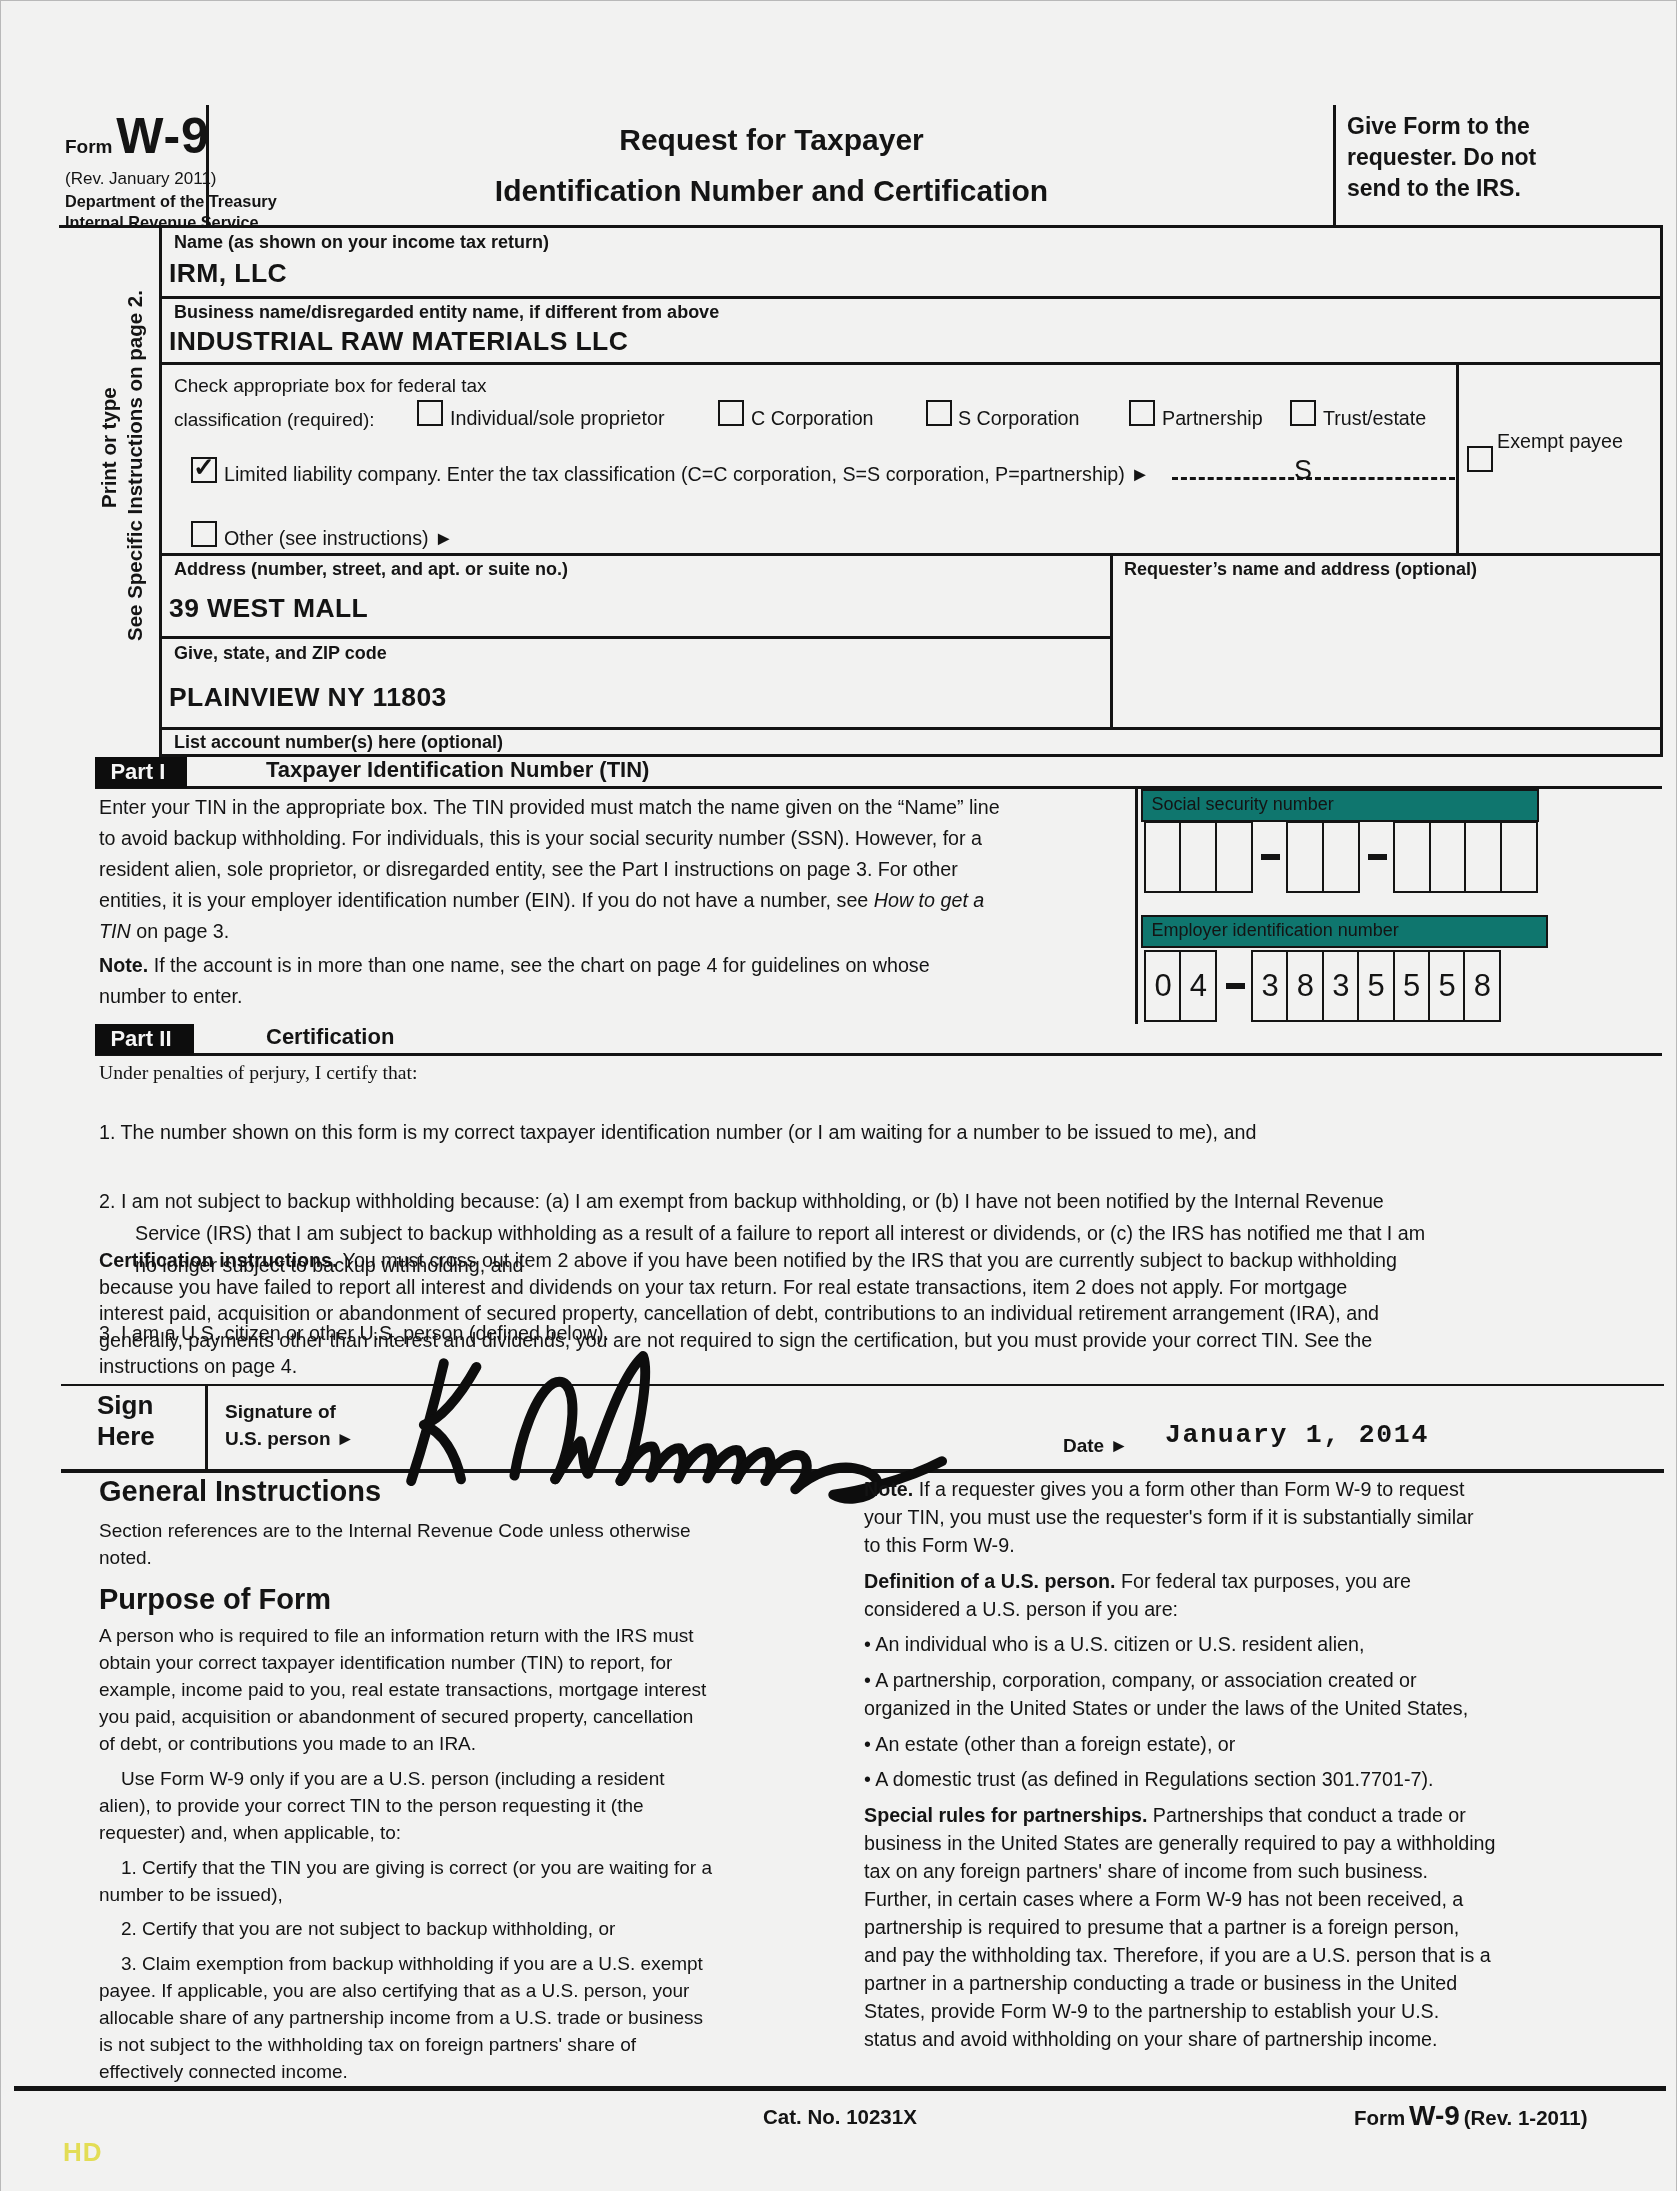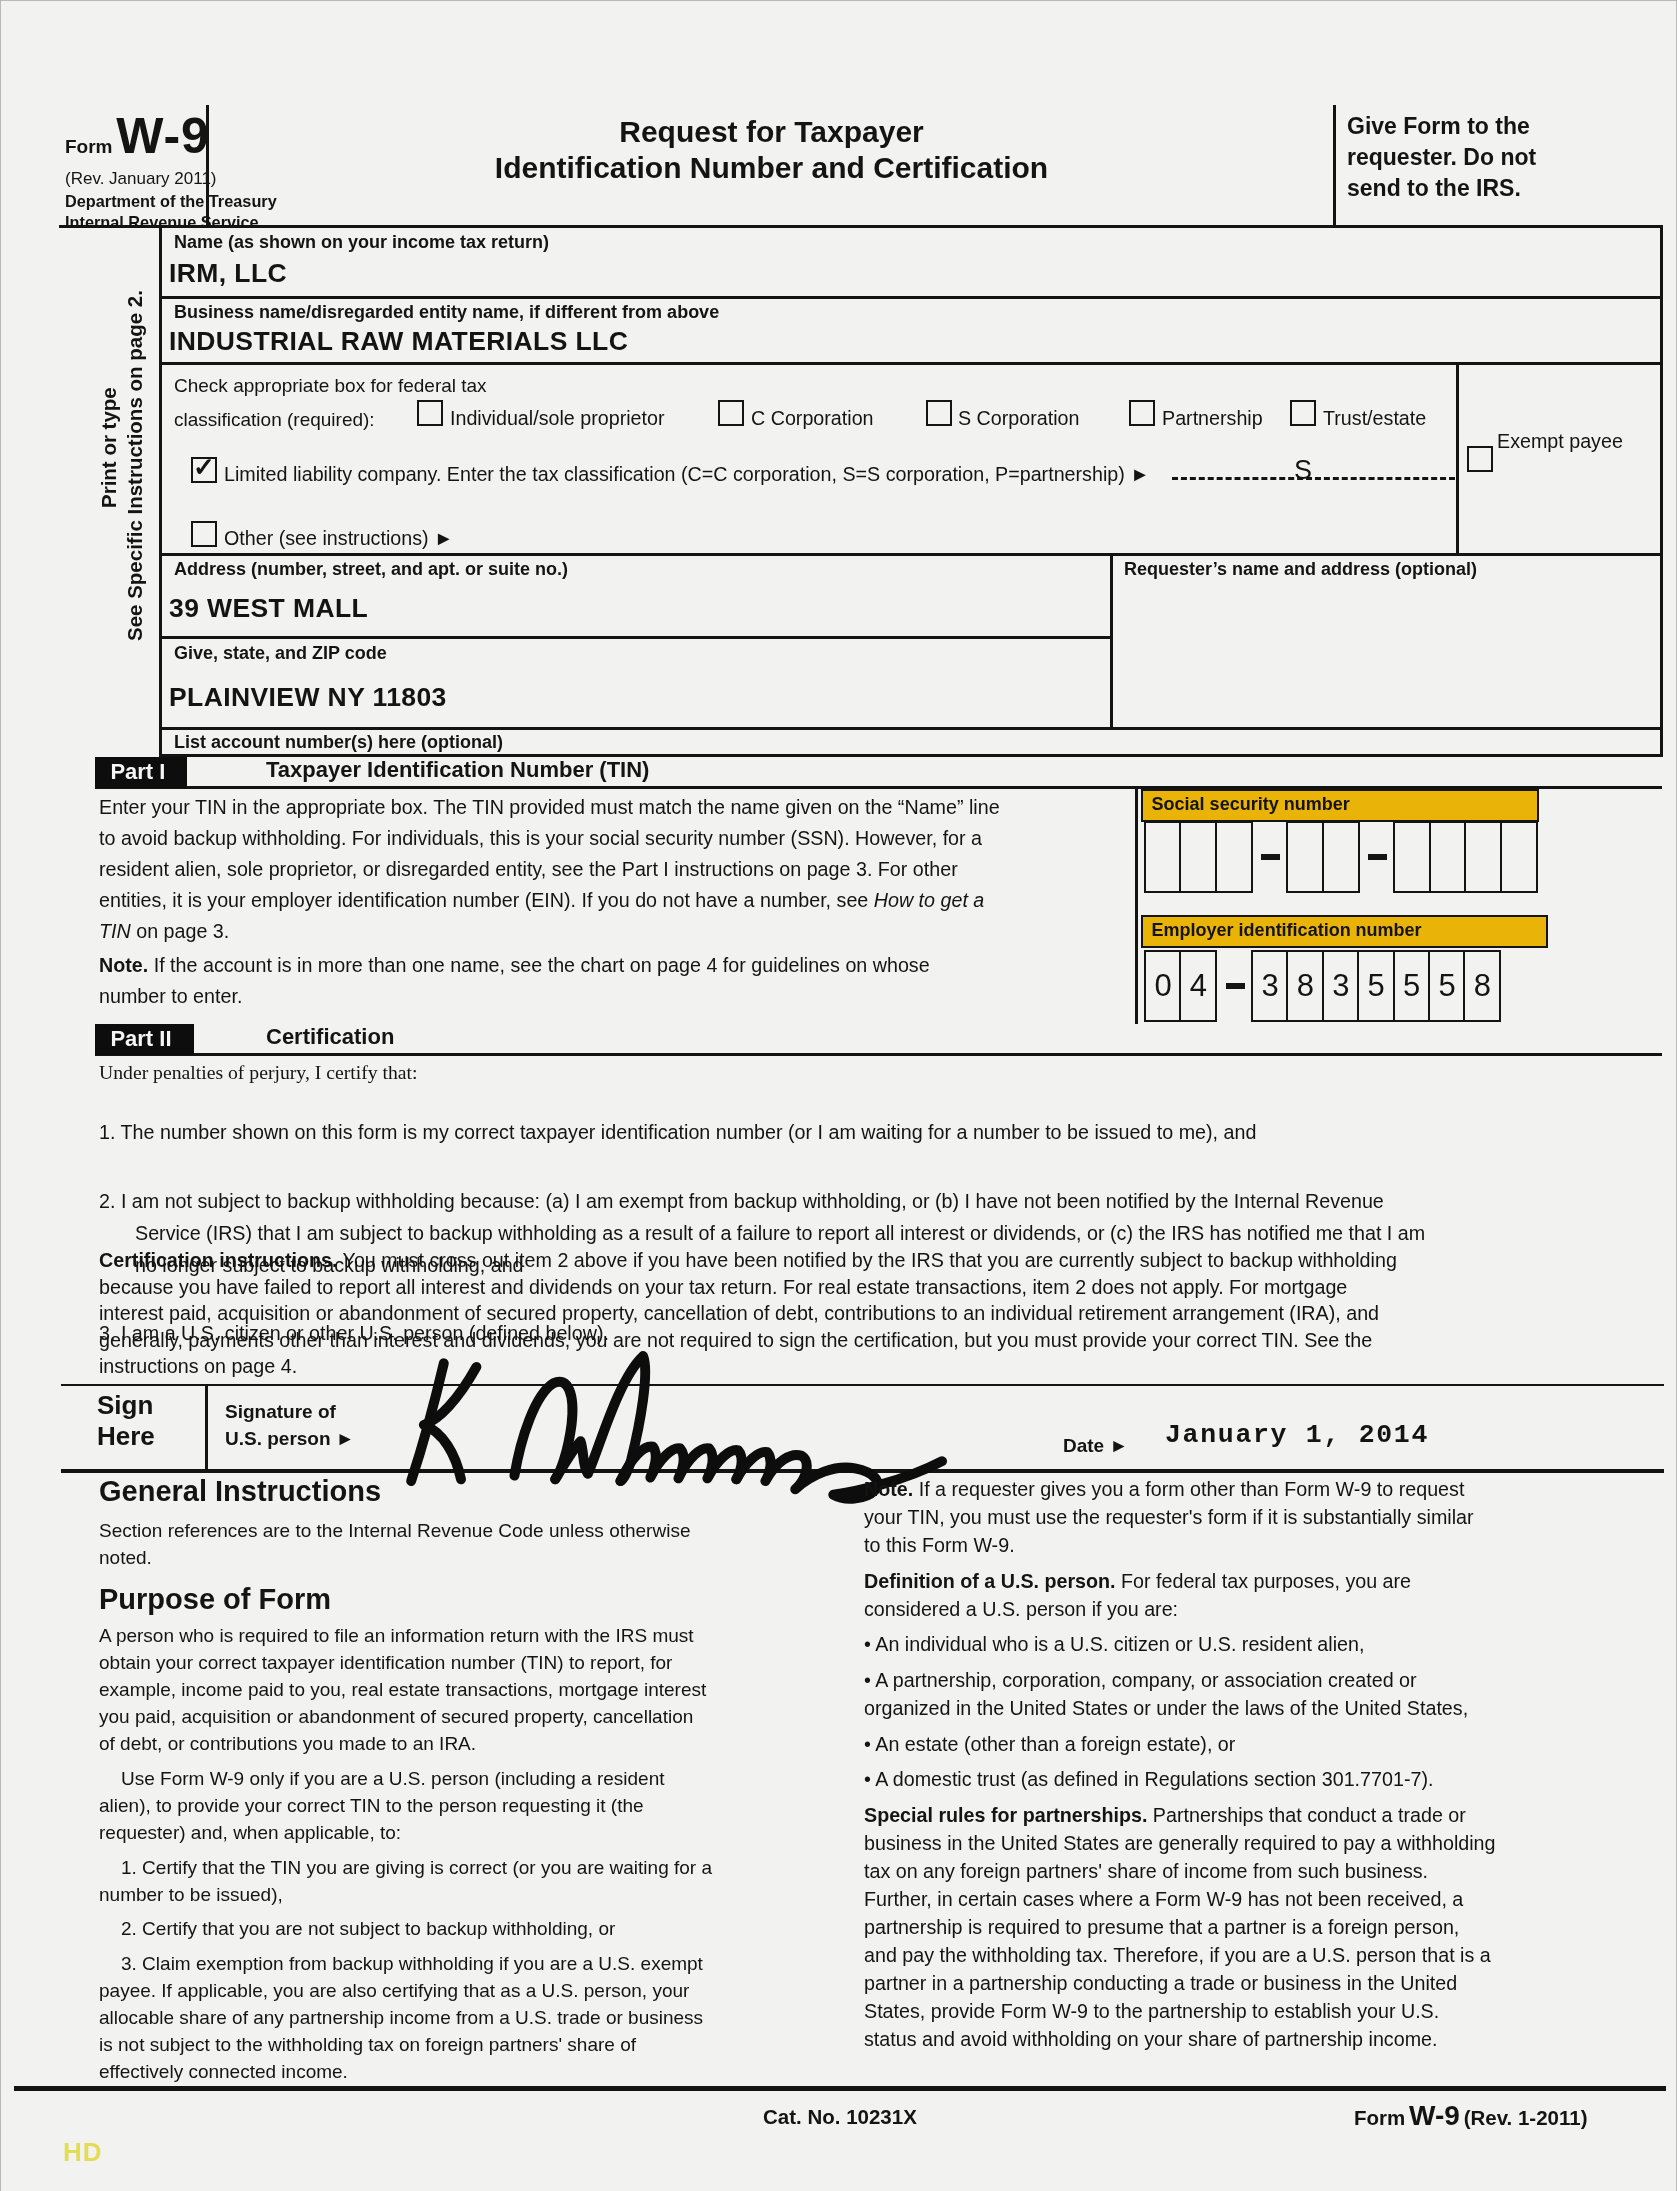--- a/index.html
+++ b/index.html
@@ -10,40 +10,40 @@
     overflow:hidden;
   }
   .page{position:absolute;inset:0;border:0.9px solid #b9b9b9;}
   .abs{position:absolute;}
   .line{position:absolute;background:#141414;}
   
   .hdr-formword{font-size:19px;font-weight:700;}
   .hdr-w9{font-size:50px;font-weight:700;letter-spacing:0.9px;line-height:1;}
   .hdr-small{font-size:16.3px;font-weight:700;line-height:20.5px;}
   .hdr-rev{font-size:17px;font-weight:400;}
-  .hdr-title{font-size:30px;font-weight:700;text-align:center;line-height:36px;}
+  .hdr-title{font-size:30px;font-weight:700;text-align:center;line-height:51px;}
   .hdr-give{font-size:23px;font-weight:700;line-height:31px;}
   
   .flabel{font-size:18px;font-weight:700;white-space:nowrap;}
   .fvalue{font-size:26.5px;font-weight:700;letter-spacing:0.4px;white-space:nowrap;}
   
   .cb{position:absolute;width:22px;height:22px;border:2.6px solid #141414;background:#f2f2f1;}
   .cb i{font-style:normal;font-size:26px;font-weight:700;position:absolute;left:0px;top:-6.8px;}
   .optlabel{font-size:19.7px;font-weight:400;white-space:nowrap;}
   .dashed{position:absolute;border-bottom:3.4px dashed #141414;}
   
   .partbar{position:absolute;border-bottom:3.4px solid #141414;}
   .partbox{position:absolute;left:0;top:0;background:#0d0d0d;color:#f5f5f5;
     font-size:22px;font-weight:700;padding:1.7px 22px 3.4px 15.4px;}
   .parttitle{position:absolute;left:171px;top:0;font-size:22px;font-weight:700;}
   .body23{font-size:19.7px;font-weight:400;white-space:pre-line;}
   .tinpara{line-height:31px;}
   
-  .numlabelbox{position:absolute;border:2.6px solid #141414;font-size:18px;font-weight:700;
-    padding:3.4px 0 0 8.6px;background:#eab308;}
+  .numlabelbox{position:absolute;border:2.6px solid #141414;font-size:18px;font-weight:400;
+    padding:3.4px 0 0 8.6px;background:#0f766e;}
   .cellrow{position:absolute;display:flex;align-items:center;}
   .cell{width:34px;height:68px;border:2.6px solid #141414;margin-left:-2.6px;
     display:flex;align-items:center;justify-content:center;
     font-size:31px;font-weight:400;background:#f2f2f1;}
   .cell:first-child{margin-left:0;}
   .dash{width:19px;height:6px;background:#141414;margin:0 8.6px;}
   
   .p2item{padding-left:36px;text-indent:-36px;margin:0 0 13.7px 0;line-height:32px;}
   .certpara{line-height:26.5px;}
   

